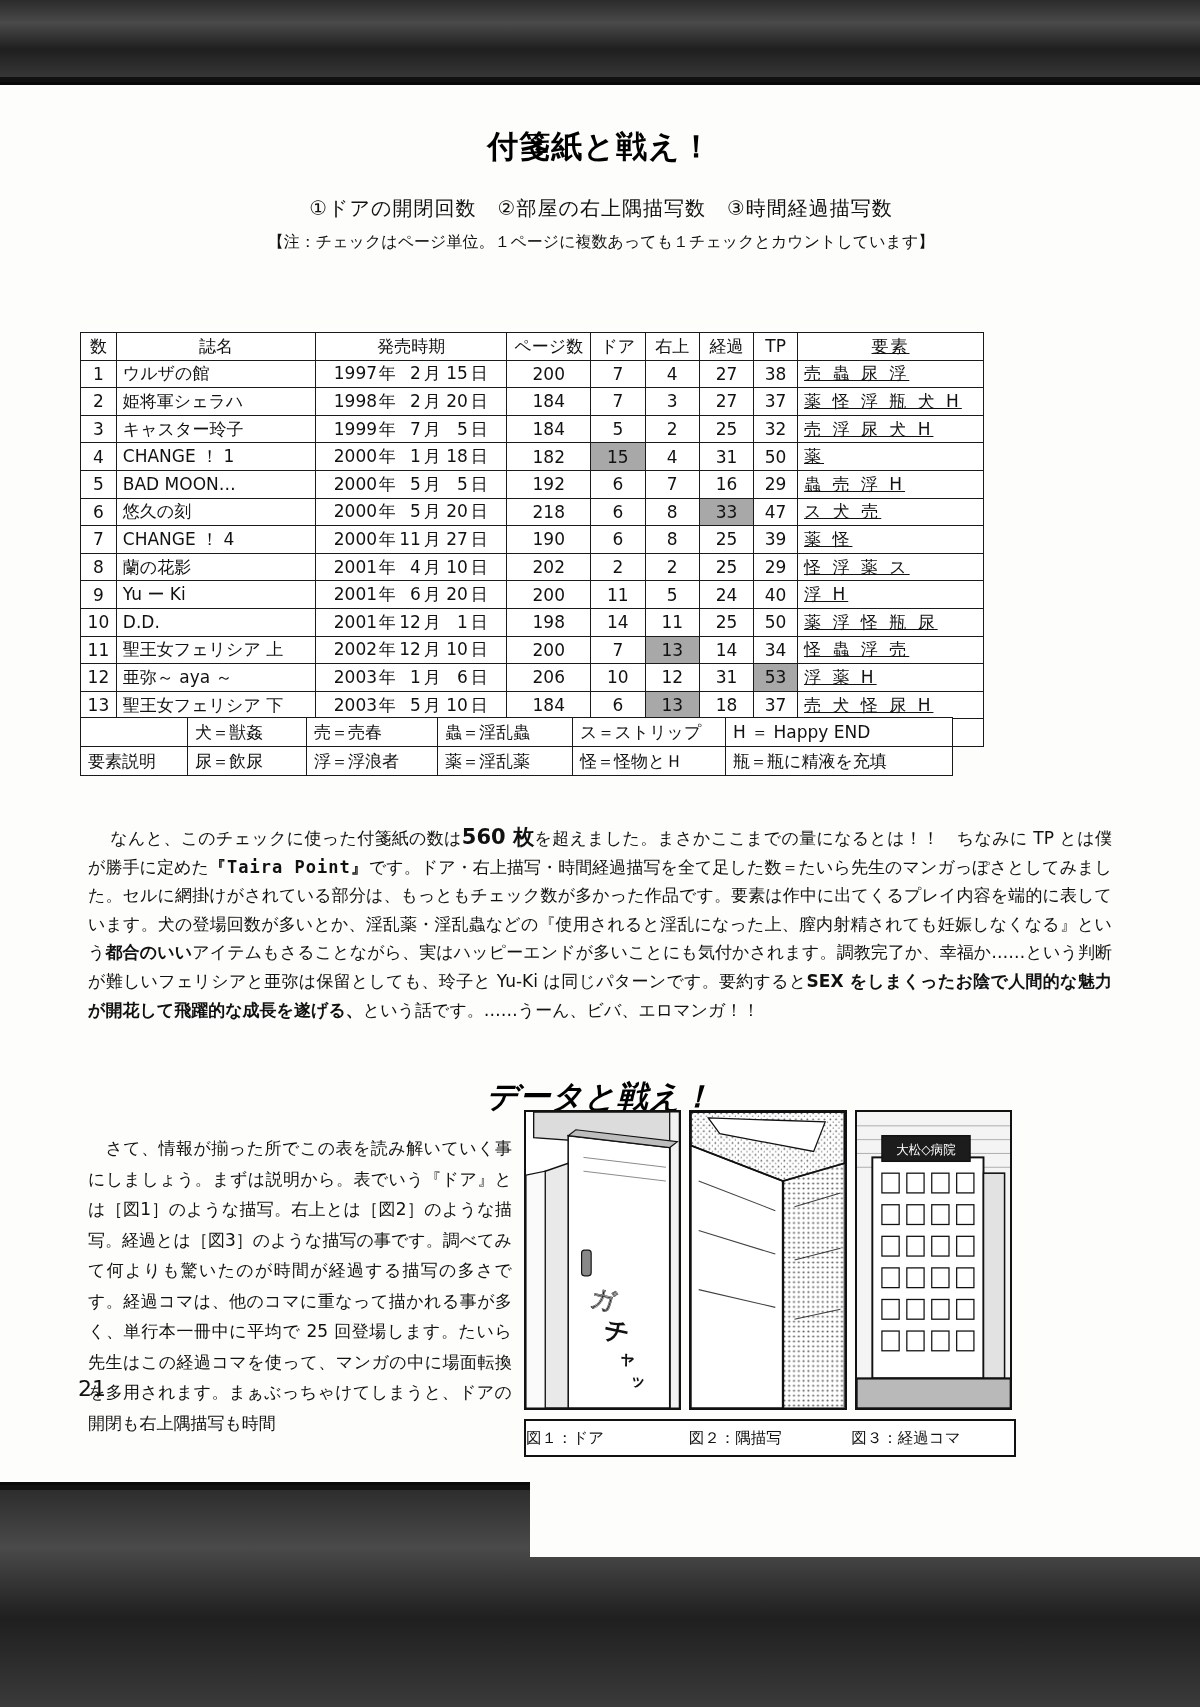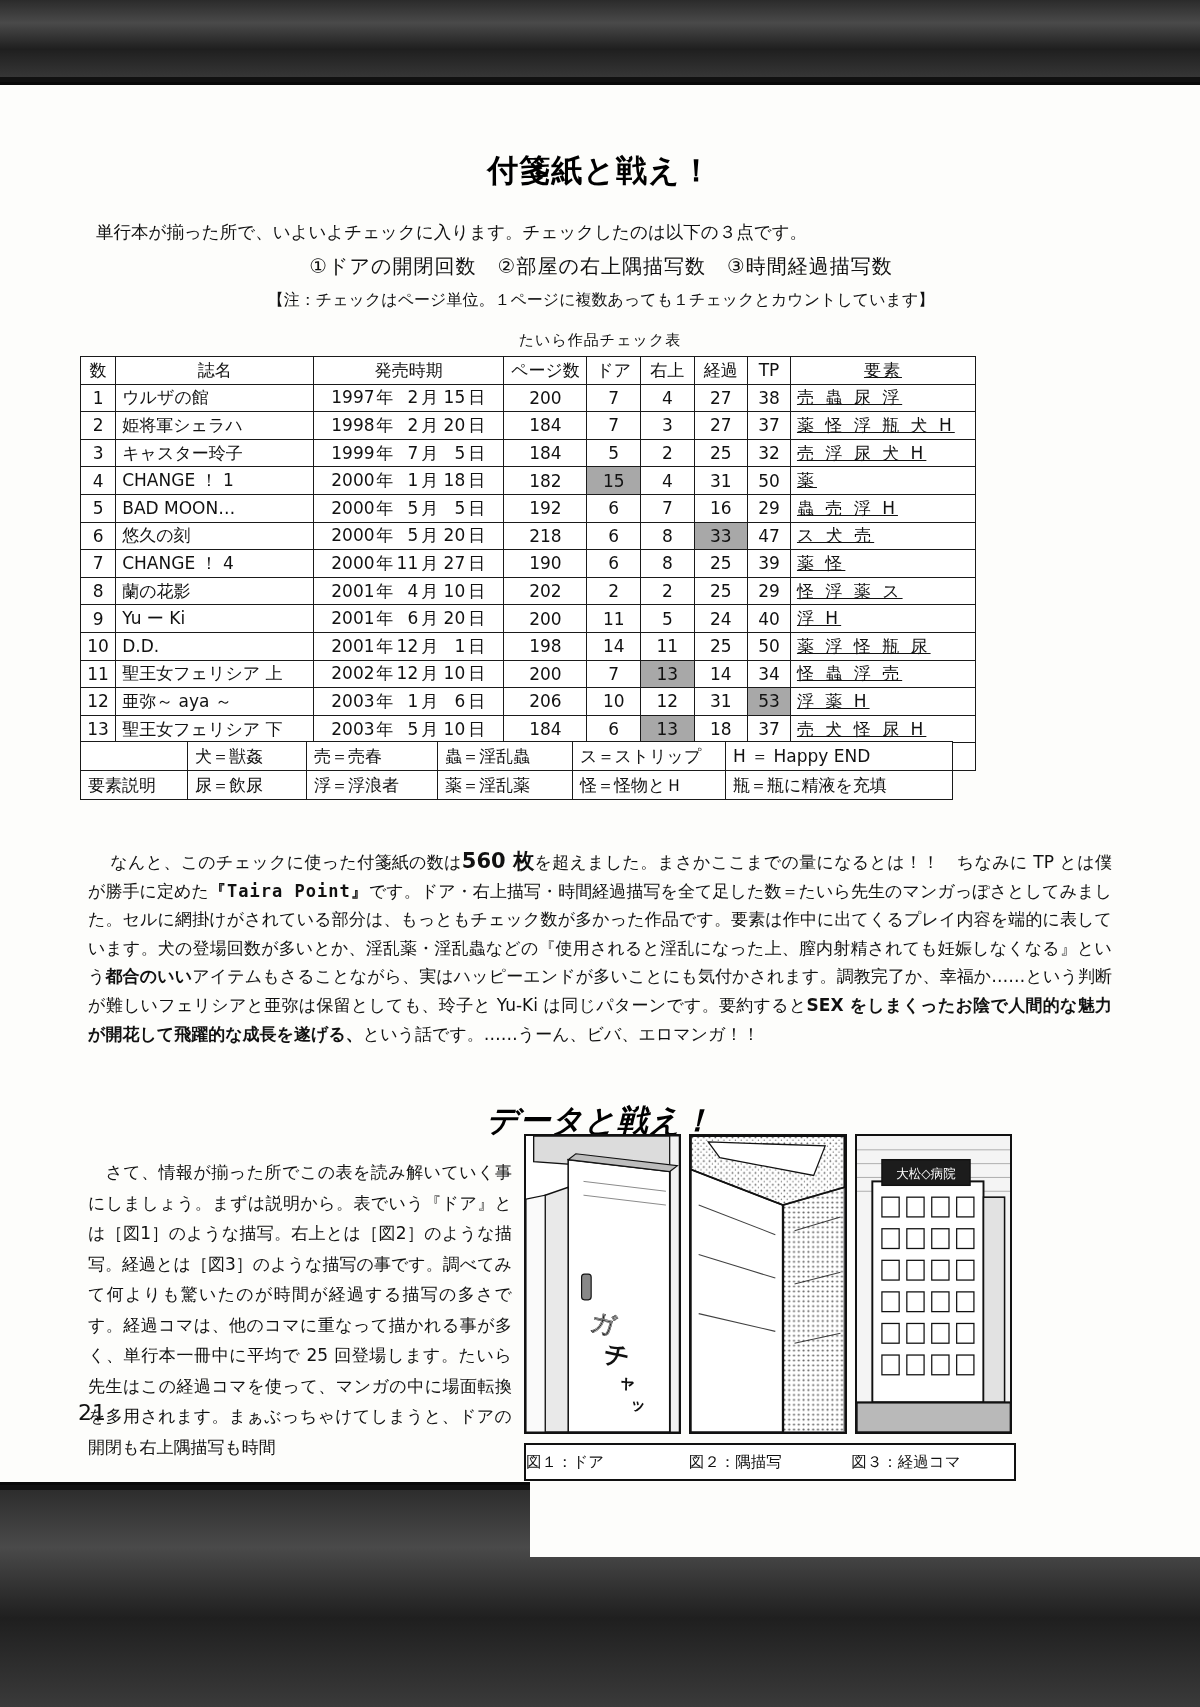--- a/index.html
+++ b/index.html
@@ -39,21 +39,21 @@
   .paper-edge-bottom{
     position:absolute;left:0;bottom:0;width:1200px;height:3px;background:#0a0a0a;
   }
   
   .bottom-white-wedge{
     position:absolute;right:0;bottom:150px;width:670px;height:82px;background:#fdfdfb;
   }
 
   
   .content{
-    position:absolute;left:0;top:100px;width:976px;height:1403px;
+    position:absolute;left:0;top:76px;width:976px;height:1403px;padding-left:8px;
   }
 
   h1.heading{
     margin:0;
     text-align:center;
     font-size:31px;
     font-weight:bold;
     letter-spacing:1px;
     color:#000;
   }
@@ -177,26 +177,24 @@
   </div>
   <div class="band band-bottom"></div>
   <div class="bottom-white-wedge"></div>
 </div>
 
 <div class="content">
 
   <h1 class="heading" id="title-main">付箋紙と戦え！</h1>
 
   <div class="intro">
-    <span class="l1">単行本が揃った所で、いよいよチェックに入ります。チェックしたのは以下の３点です。</span>
     <span class="l2">①ドアの開閉回数　②部屋の右上隅描写数　③時間経過描写数</span>
     <span class="l3">【注：チェックはページ単位。１ページに複数あっても１チェックとカウントしています】</span>
   </div>
 
-  <div class="table-caption">たいら作品チェック表</div>
 
   <table class="chk">
     <thead>
       <tr>
         <td class="c-num">数</td>
         <td class="c-name" style="text-align:center!important;padding-left:0!important;">誌名</td>
         <td class="c-date">発売時期</td>
         <td class="c-pages">ページ数</td>
         <td class="c-door">ドア</td>
         <td class="c-up">右上</td>

